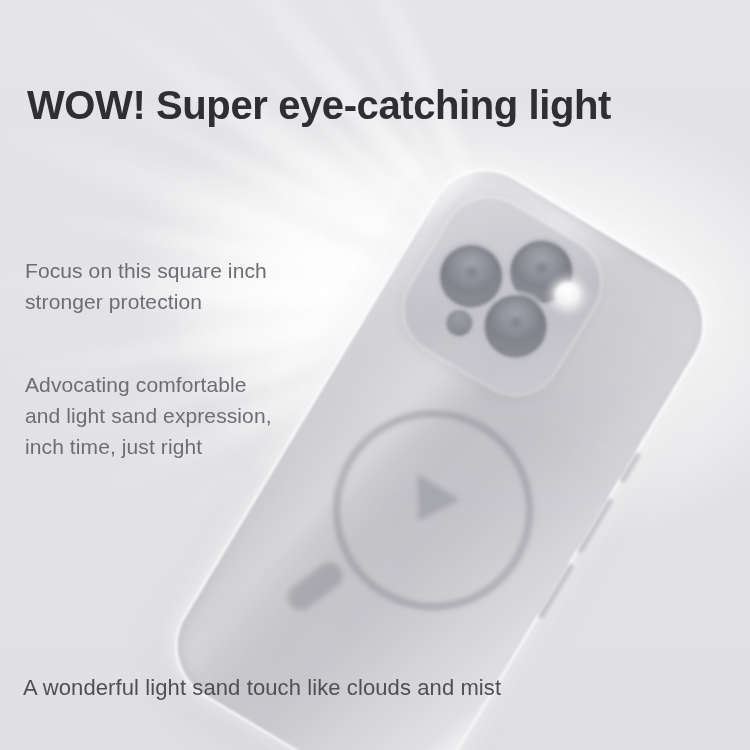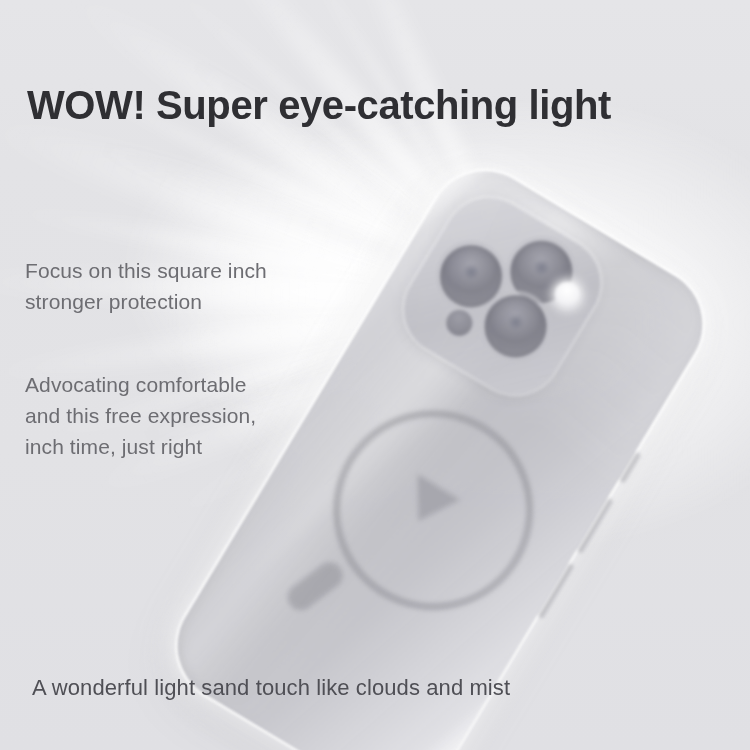--- a/index.html
+++ b/index.html
@@ -256,21 +256,21 @@
     letter-spacing: 0.1px;
     color: #6d6d72;
     width: 300px;
   }
   .body-1 { top: 256px; }
   .body-2 { top: 370px; }
   .body-block .ln { display: block; white-space: nowrap; }
 
   .caption {
     position: absolute;
-    left: 32px;
+    left: 23px;
     top: 674px;
     font-size: 22px;
     font-weight: 400;
     line-height: 1.3;
     letter-spacing: 0.1px;
     color: #4f4f55;
     white-space: nowrap;
   }
 </style>
 </head>
@@ -331,19 +331,19 @@
     <span class="hl-line">WOW! Super eye-catching light</span>
   </h1>
 
   <div class="body-block body-1">
     <span class="ln">Focus on this square inch</span>
     <span class="ln">stronger protection</span>
   </div>
 
   <div class="body-block body-2">
     <span class="ln">Advocating comfortable</span>
-    <span class="ln">and this free expression,</span>
+    <span class="ln">and light sand expression,</span>
     <span class="ln">inch time, just right</span>
   </div>
 
   <div class="caption">A wonderful light sand touch like clouds and mist</div>
 
 </div>
 
 </body></html>

